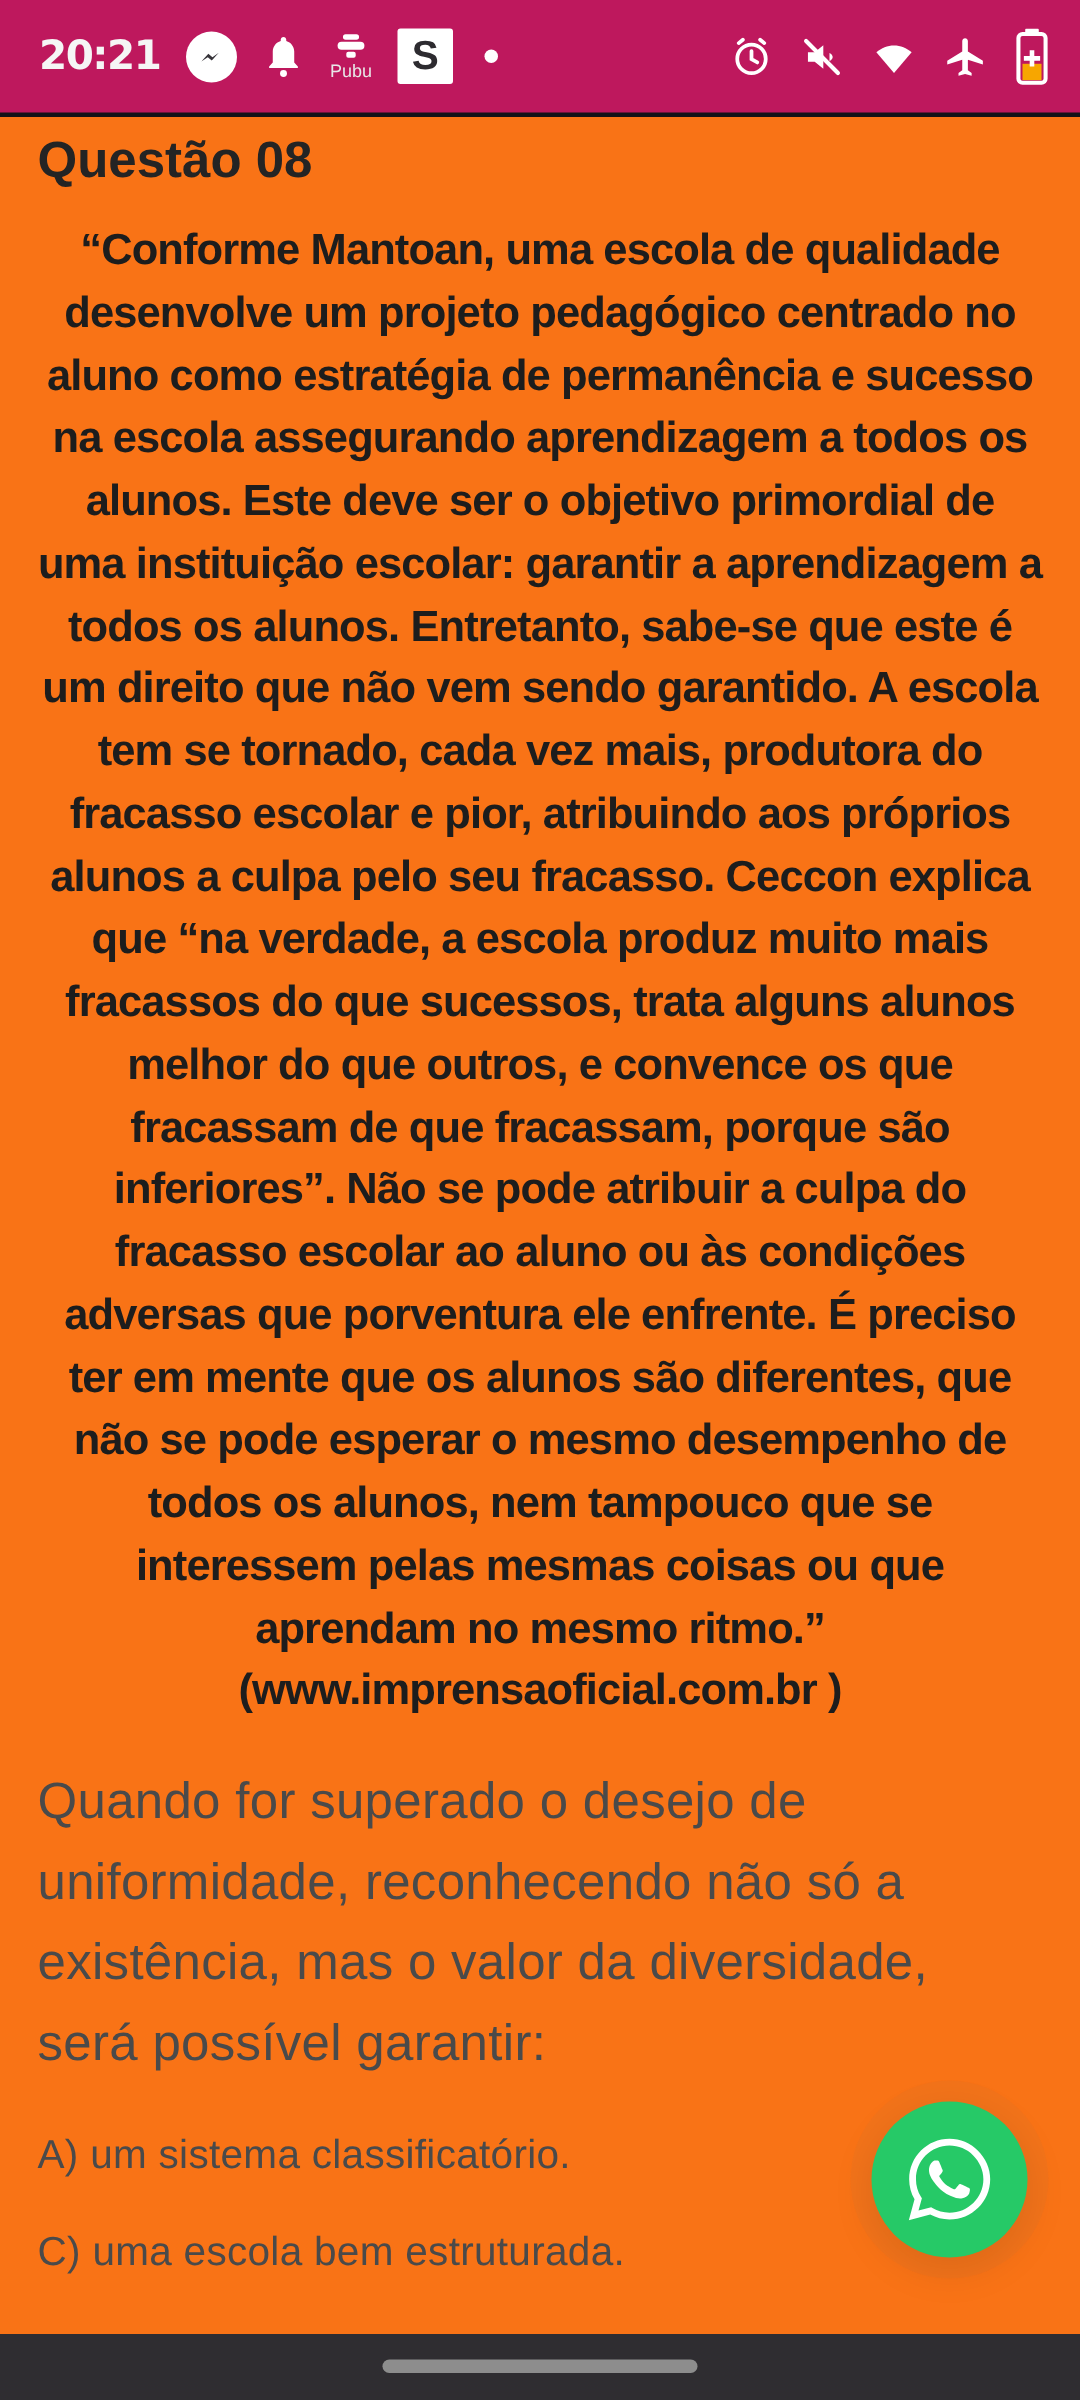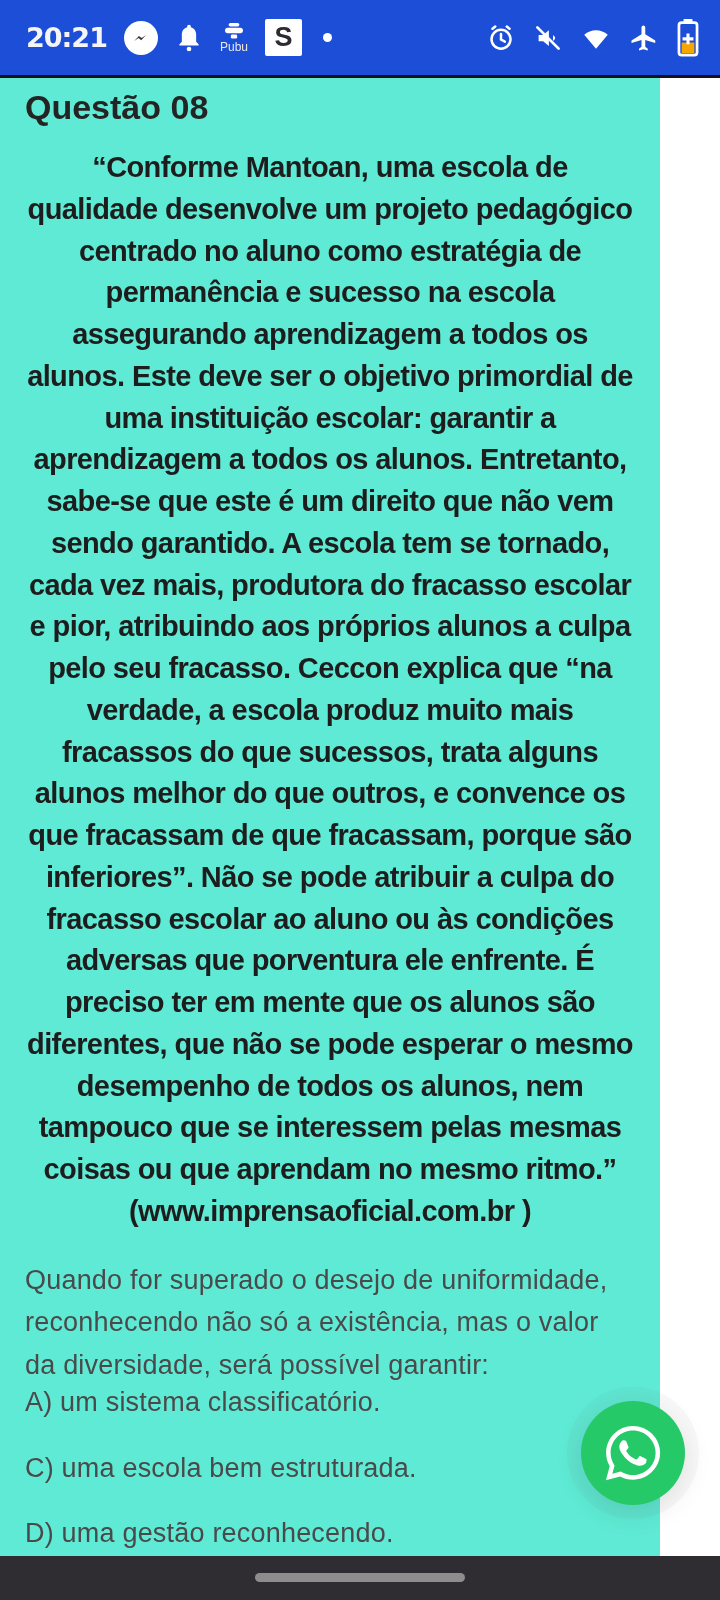--- a/index.html
+++ b/index.html
@@ -7,21 +7,21 @@
     width: 720px; height: 1600px;
     background: #ffffff;
     font-family: "Liberation Sans", sans-serif;
     position: relative;
     overflow: hidden;
   }
 
   
   .status-bar {
     position: absolute; top: 0; left: 0; width: 720px; height: 78px;
-    background: #1d4ed8;
+    background: #be185d;
     border-bottom: 3px solid #141217;
     box-sizing: border-box;
     display: flex; align-items: center; justify-content: space-between;
     padding: 0 20px 0 26px;
     color: #f5f5f5;
   }
   .sb-left { display: flex; align-items: center; gap: 17px; }
   .sb-right { display: flex; align-items: center; gap: 17px; }
   .sb-time {
     font-size: 27px; font-weight: 700; letter-spacing: -1px;
@@ -36,42 +36,42 @@
   .pubu-label { font-size: 12px; color: #e8e8e8; margin-top: 1px; }
   .s-badge {
     width: 37px; height: 37px; background: #ffffff; border-radius: 2px;
     display: flex; align-items: center; justify-content: center;
     color: #2d2b30; font-size: 27px; font-weight: 700;
   }
   .notif-dot { width: 9px; height: 9px; border-radius: 50%; background: #ffffff; margin-left: 4px; }
 
   
   .content {
-    position: absolute; top: 78px; left: 0; width: 660px; bottom: 44px;
-    background: #5eead4;
+    position: absolute; top: 78px; left: 0; width: 720px; bottom: 44px;
+    background: #f97316;
     padding: 6px 25px 0 25px;
     box-sizing: border-box;
     overflow: hidden;
   }
   .page-title {
     font-size: 34px; font-weight: 800; color: #242424;
     margin: 4px 0 20px 0; letter-spacing: 0;
   }
   .quote-text {
     font-size: 29px; font-weight: 700; color: #1d1d1d;
     line-height: 1.44; letter-spacing: -0.6px;
     margin: 0;
     text-align: center;
   }
   .question-text {
-    font-size: 27px; font-weight: 400; color: #4a4a4a;
+    font-size: 34px; font-weight: 400; color: #4a4a4a;
     line-height: 1.58; letter-spacing: 0.2px;
     margin: 26px 0 0 0;
   }
-  .options { }
+  .options { margin-top: 30px; }
   .option {
     font-size: 27px; color: #4a4a4a; letter-spacing: 0.2px;
     margin: 0 0 33px 0; line-height: 1.2;
   }
 
   
   .fab {
     position: absolute; left: 581px; top: 1401px;
     width: 104px; height: 104px; border-radius: 50%;
     background: #26c967;

